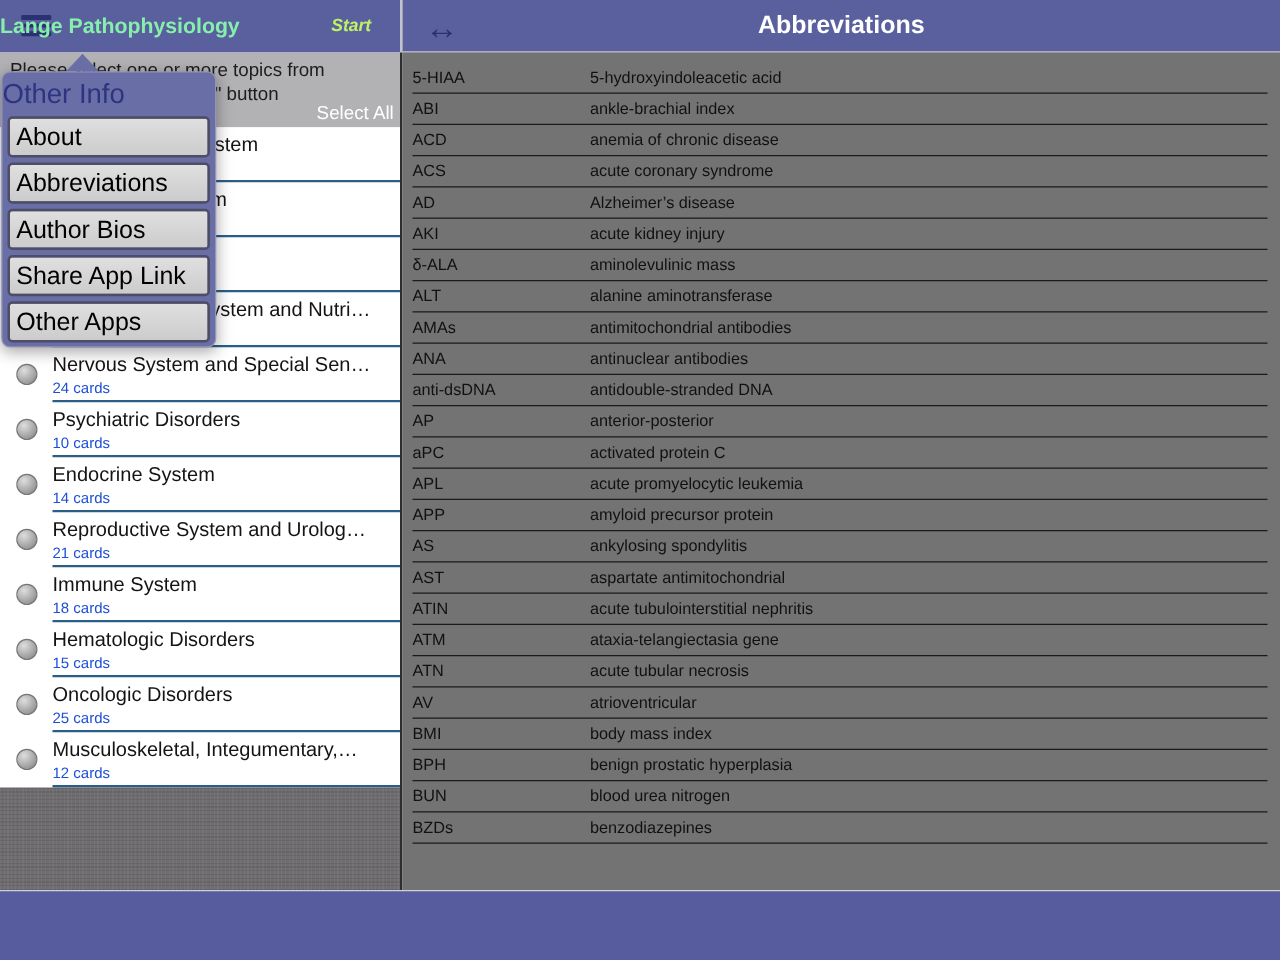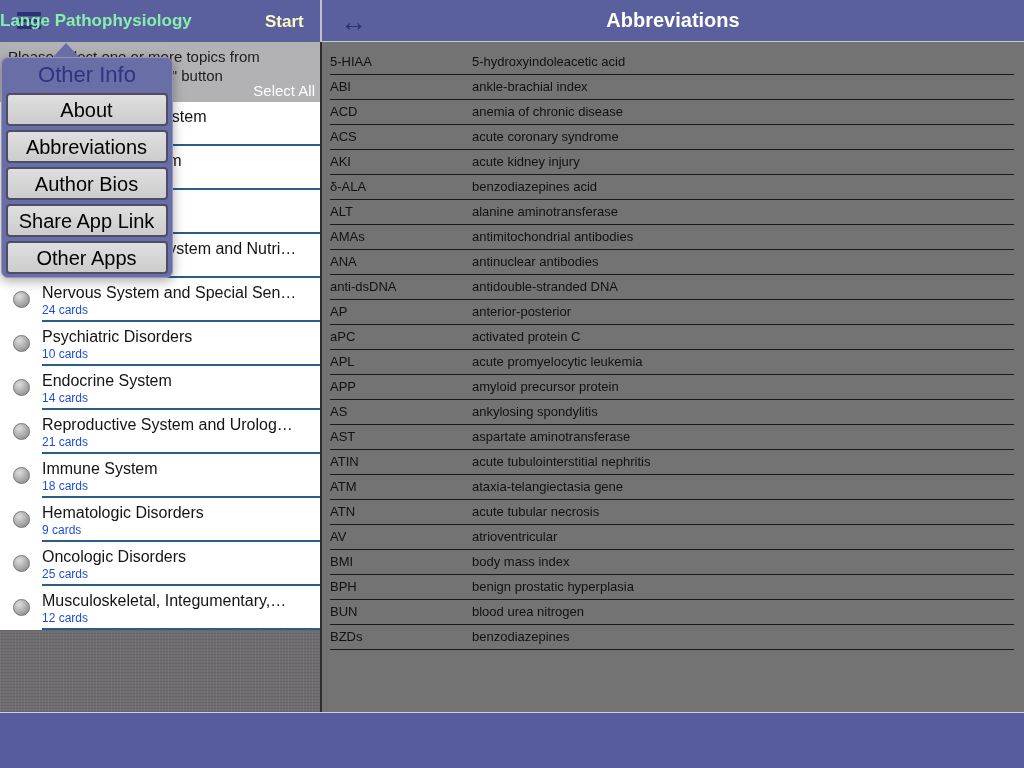--- a/index.html
+++ b/index.html
@@ -8,21 +8,21 @@
 
   
   .hdr-left{position:absolute;left:0;top:0;width:320px;height:42px;background:#5a5f9e;}
   .hdr-right{position:absolute;left:322px;top:0;width:702px;height:42px;background:#5a5f9e;
     border-bottom:1px solid #c9c9d2;box-sizing:border-box;}
   .hdr-div{position:absolute;left:320px;top:0;width:2px;height:42px;background:#c2c2cc;}
   .hamburger{position:absolute;left:17px;top:12px;width:24px;height:18px;cursor:pointer;}
   .hamburger span{display:block;width:24px;height:3.5px;background:#2b3173;border-radius:1px;margin-bottom:3.2px;}
   .app-title{position:absolute;left:0;top:11px;width:320px;text-align:left;color:#86efac;
     font-size:17px;font-weight:bold;}
-  .start-btn{position:absolute;left:265px;top:12px;color:#fef9c3;font-size:17px;font-weight:600;}
+  .start-btn{position:absolute;left:265px;top:12px;color:#bef264;font-size:14px;font-weight:600;font-style:italic;}
   .resize-icon{position:absolute;left:18px;top:2px;color:#2b3173;font-size:27px;font-weight:bold;line-height:40px;}
   .panel-title{position:absolute;left:0;top:0;width:702px;text-align:center;line-height:40px;
     color:#ffffff;font-size:20px;font-weight:bold;}
 
   
   .instructions{position:absolute;left:0;top:42px;width:320px;height:60px;background:#b2b1b4;
     color:#1d1d1f;font-size:15px;box-sizing:border-box;padding:5px 0 0 8px;line-height:19px;}
   .select-all{position:absolute;right:5px;bottom:2px;color:#ffffff;font-size:15px;}
 
   
@@ -52,24 +52,24 @@
   
   .bottom-bar{position:absolute;left:0;top:712px;width:1024px;height:56px;background:#575c9e;
     border-top:1px solid #cfcfd6;box-sizing:border-box;}
 
   
   .popup-arrow{position:absolute;left:53px;top:43px;width:0;height:0;z-index:20;
     border-left:13px solid transparent;border-right:13px solid transparent;border-bottom:14px solid #6a6ea6;}
   .popup{position:absolute;left:1px;top:57px;width:172px;height:221px;background:#6a6ea6;
     border:1px solid #9595b5;border-radius:7px;box-sizing:border-box;z-index:19;
     box-shadow:0 3px 12px rgba(0,0,0,.35);}
-  .popup-title{text-align:center;color:#2d3480;font-size:22px;height:31px;line-height:34px;}
+  .popup-title{color:#2d3480;font-size:22px;height:31px;line-height:34px;}
   .popup-btn{display:block;width:calc(100% - 8px);margin:4px 19px 0 4px;height:33px;line-height:29px;
     background:linear-gradient(#dfdfdf,#cccccc);border:2px solid #4d4d66;border-radius:4px;
-    font-size:20px;color:#000;text-align:center;padding-left:5px;box-sizing:border-box;
+    font-size:20px;color:#000;text-align:left;padding-left:5px;box-sizing:border-box;
     font-family:"Liberation Sans",sans-serif;cursor:pointer;}
 </style>
 </head>
 <body>
 
 <div class="screen">
 
   <div class="hdr-left">
     <div class="hamburger">
       <span></span>
@@ -152,21 +152,21 @@
     <div class="topic-row">
       <div class="topic-radio"></div>
       <div class="topic-title">Immune System</div>
       <div class="topic-cards">18 cards</div>
       <div class="topic-sep"></div>
     </div>
 
     <div class="topic-row">
       <div class="topic-radio"></div>
       <div class="topic-title">Hematologic Disorders</div>
-      <div class="topic-cards">9 cards</div>
+      <div class="topic-cards">15 cards</div>
       <div class="topic-sep"></div>
     </div>
 
     <div class="topic-row">
       <div class="topic-radio"></div>
       <div class="topic-title">Oncologic Disorders</div>
       <div class="topic-cards">25 cards</div>
       <div class="topic-sep"></div>
     </div>
 
@@ -197,29 +197,33 @@
       <div class="abbr-a">ACD</div>
       <div class="abbr-d">anemia of chronic disease</div>
     </div>
 
 
     <div class="abbr-row">
       <div class="abbr-a">ACS</div>
       <div class="abbr-d">acute coronary syndrome</div>
     </div>
 
+    <div class="abbr-row">
+      <div class="abbr-a">AD</div>
+      <div class="abbr-d">Alzheimer’s disease</div>
+    </div>
 
     <div class="abbr-row">
       <div class="abbr-a">AKI</div>
       <div class="abbr-d">acute kidney injury</div>
     </div>
 
     <div class="abbr-row">
       <div class="abbr-a">δ-ALA</div>
-      <div class="abbr-d">benzodiazepines acid</div>
+      <div class="abbr-d">aminolevulinic mass</div>
     </div>
 
     <div class="abbr-row">
       <div class="abbr-a">ALT</div>
       <div class="abbr-d">alanine aminotransferase</div>
     </div>
 
     <div class="abbr-row">
       <div class="abbr-a">AMAs</div>
       <div class="abbr-d">antimitochondrial antibodies</div>
@@ -256,21 +260,21 @@
       <div class="abbr-d">amyloid precursor protein</div>
     </div>
 
     <div class="abbr-row">
       <div class="abbr-a">AS</div>
       <div class="abbr-d">ankylosing spondylitis</div>
     </div>
 
     <div class="abbr-row">
       <div class="abbr-a">AST</div>
-      <div class="abbr-d">aspartate aminotransferase</div>
+      <div class="abbr-d">aspartate antimitochondrial</div>
     </div>
 
     <div class="abbr-row">
       <div class="abbr-a">ATIN</div>
       <div class="abbr-d">acute tubulointerstitial nephritis</div>
     </div>
 
     <div class="abbr-row">
       <div class="abbr-a">ATM</div>
       <div class="abbr-d">ataxia-telangiectasia gene</div>

